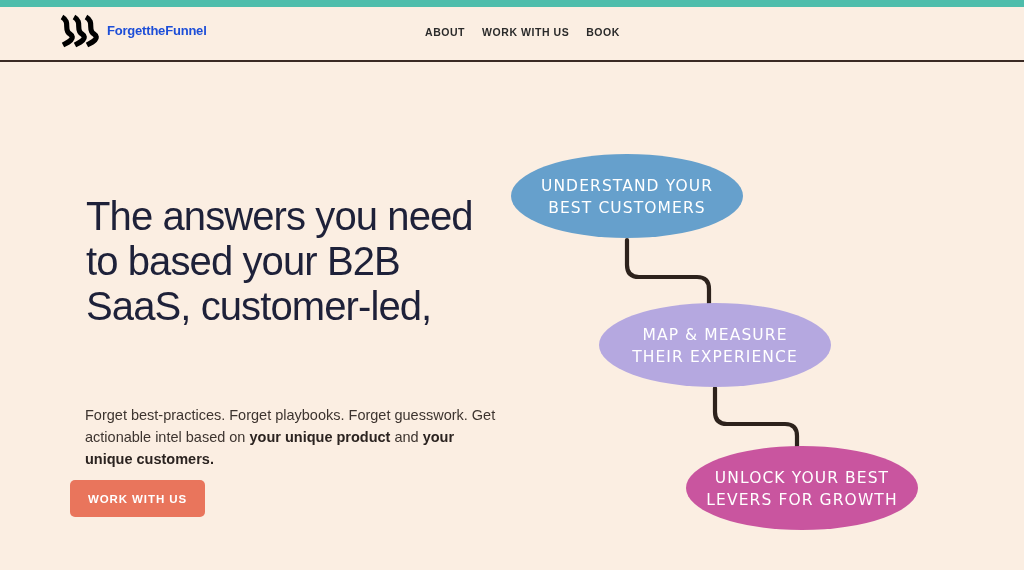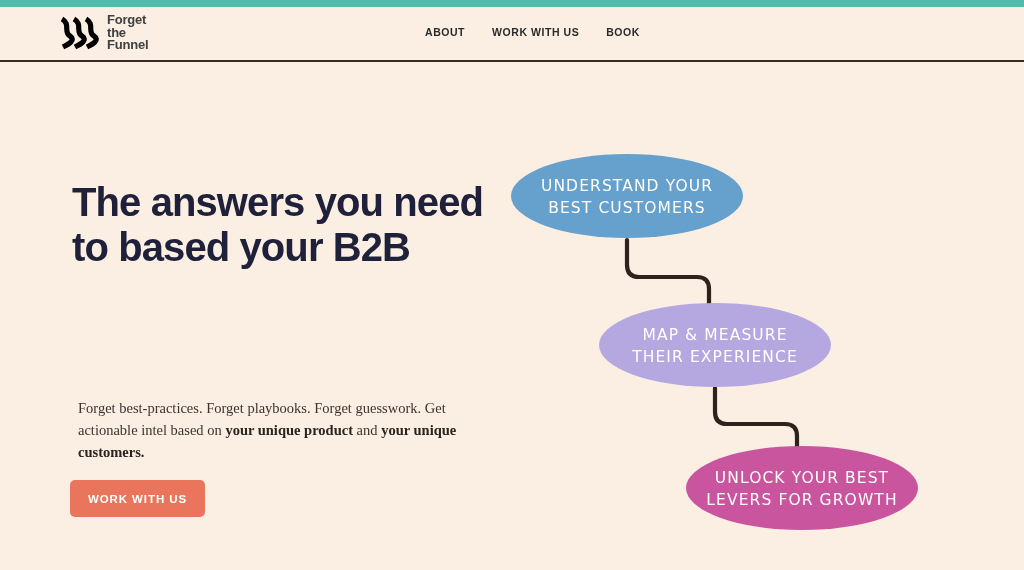--- a/index.html
+++ b/index.html
@@ -50,71 +50,70 @@
     gap: 7px;
     text-decoration: none;
   }
   .logo-mark {
     display: block;
     width: 42px;
     height: 34px;
   }
   .logo-words {
     display: flex;
-    flex-direction: column;
+    flex-direction: row;
     justify-content: center;
     line-height: 0.98;
-    color: #404040;
+    color: #1d4ed8;
     font-weight: bold;
     font-size: 13px;
     letter-spacing: -0.2px;
   }
   .logo-words span { display: block; }
 
   .nav {
     position: absolute;
     left: 425px;
     top: 19px;
     display: flex;
-    gap: 27px;
+    gap: 17px;
   }
   .nav a {
     color: #2a2a2a;
     font-size: 10.5px;
     font-weight: bold;
     letter-spacing: 0.55px;
     text-decoration: none;
     white-space: nowrap;
   }
 
   
   .hero-left {
     position: absolute;
     left: 70px;
     top: 178px;
     width: 440px;
   }
   .headline {
-    margin: 2px;
+    margin: 16px;
     font-size: 40px;
     line-height: 1.12;
-    font-weight: bold;
+    font-weight: normal;
     color: #1e2139;
     letter-spacing: -0.9px;
   }
   .subcopy {
-    margin: 8px;
+    margin: 15px;
     position: absolute;
     top: 212px;
     left: 0;
     width: 420px;
     font-size: 14.5px;
     line-height: 1.5;
     color: #3d342f;
-    font-family: Liberation Serif, serif;
   }
   .subcopy b { font-weight: bold; color: #2b2320; }
 
   .cta {
     position: absolute;
     top: 480px;
     left: 70px;
     display: inline-flex;
     align-items: center;
     justify-content: center;
@@ -178,21 +177,21 @@
       <a href="#">WORK WITH US</a>
       <a href="#">BOOK</a>
     </nav>
 
   </div>
 
   <div class="hero-left">
     <h1 class="headline">
       <span>The answers you need</span><br>
       <span>to based your B2B</span><br>
-      <br>
+      <span>SaaS, customer-led,</span><br>
     </h1>
 
     <p class="subcopy"><span>Forget best-practices. Forget playbooks. Forget guesswork. Get actionable intel based on </span><b>your unique product</b><span> and </span><b>your unique customers.</b></p>
   </div>
 
   <button class="cta">WORK WITH US</button>
 
   <div class="diagram">
     <svg width="500" height="410" viewBox="0 0 500 410">
 

